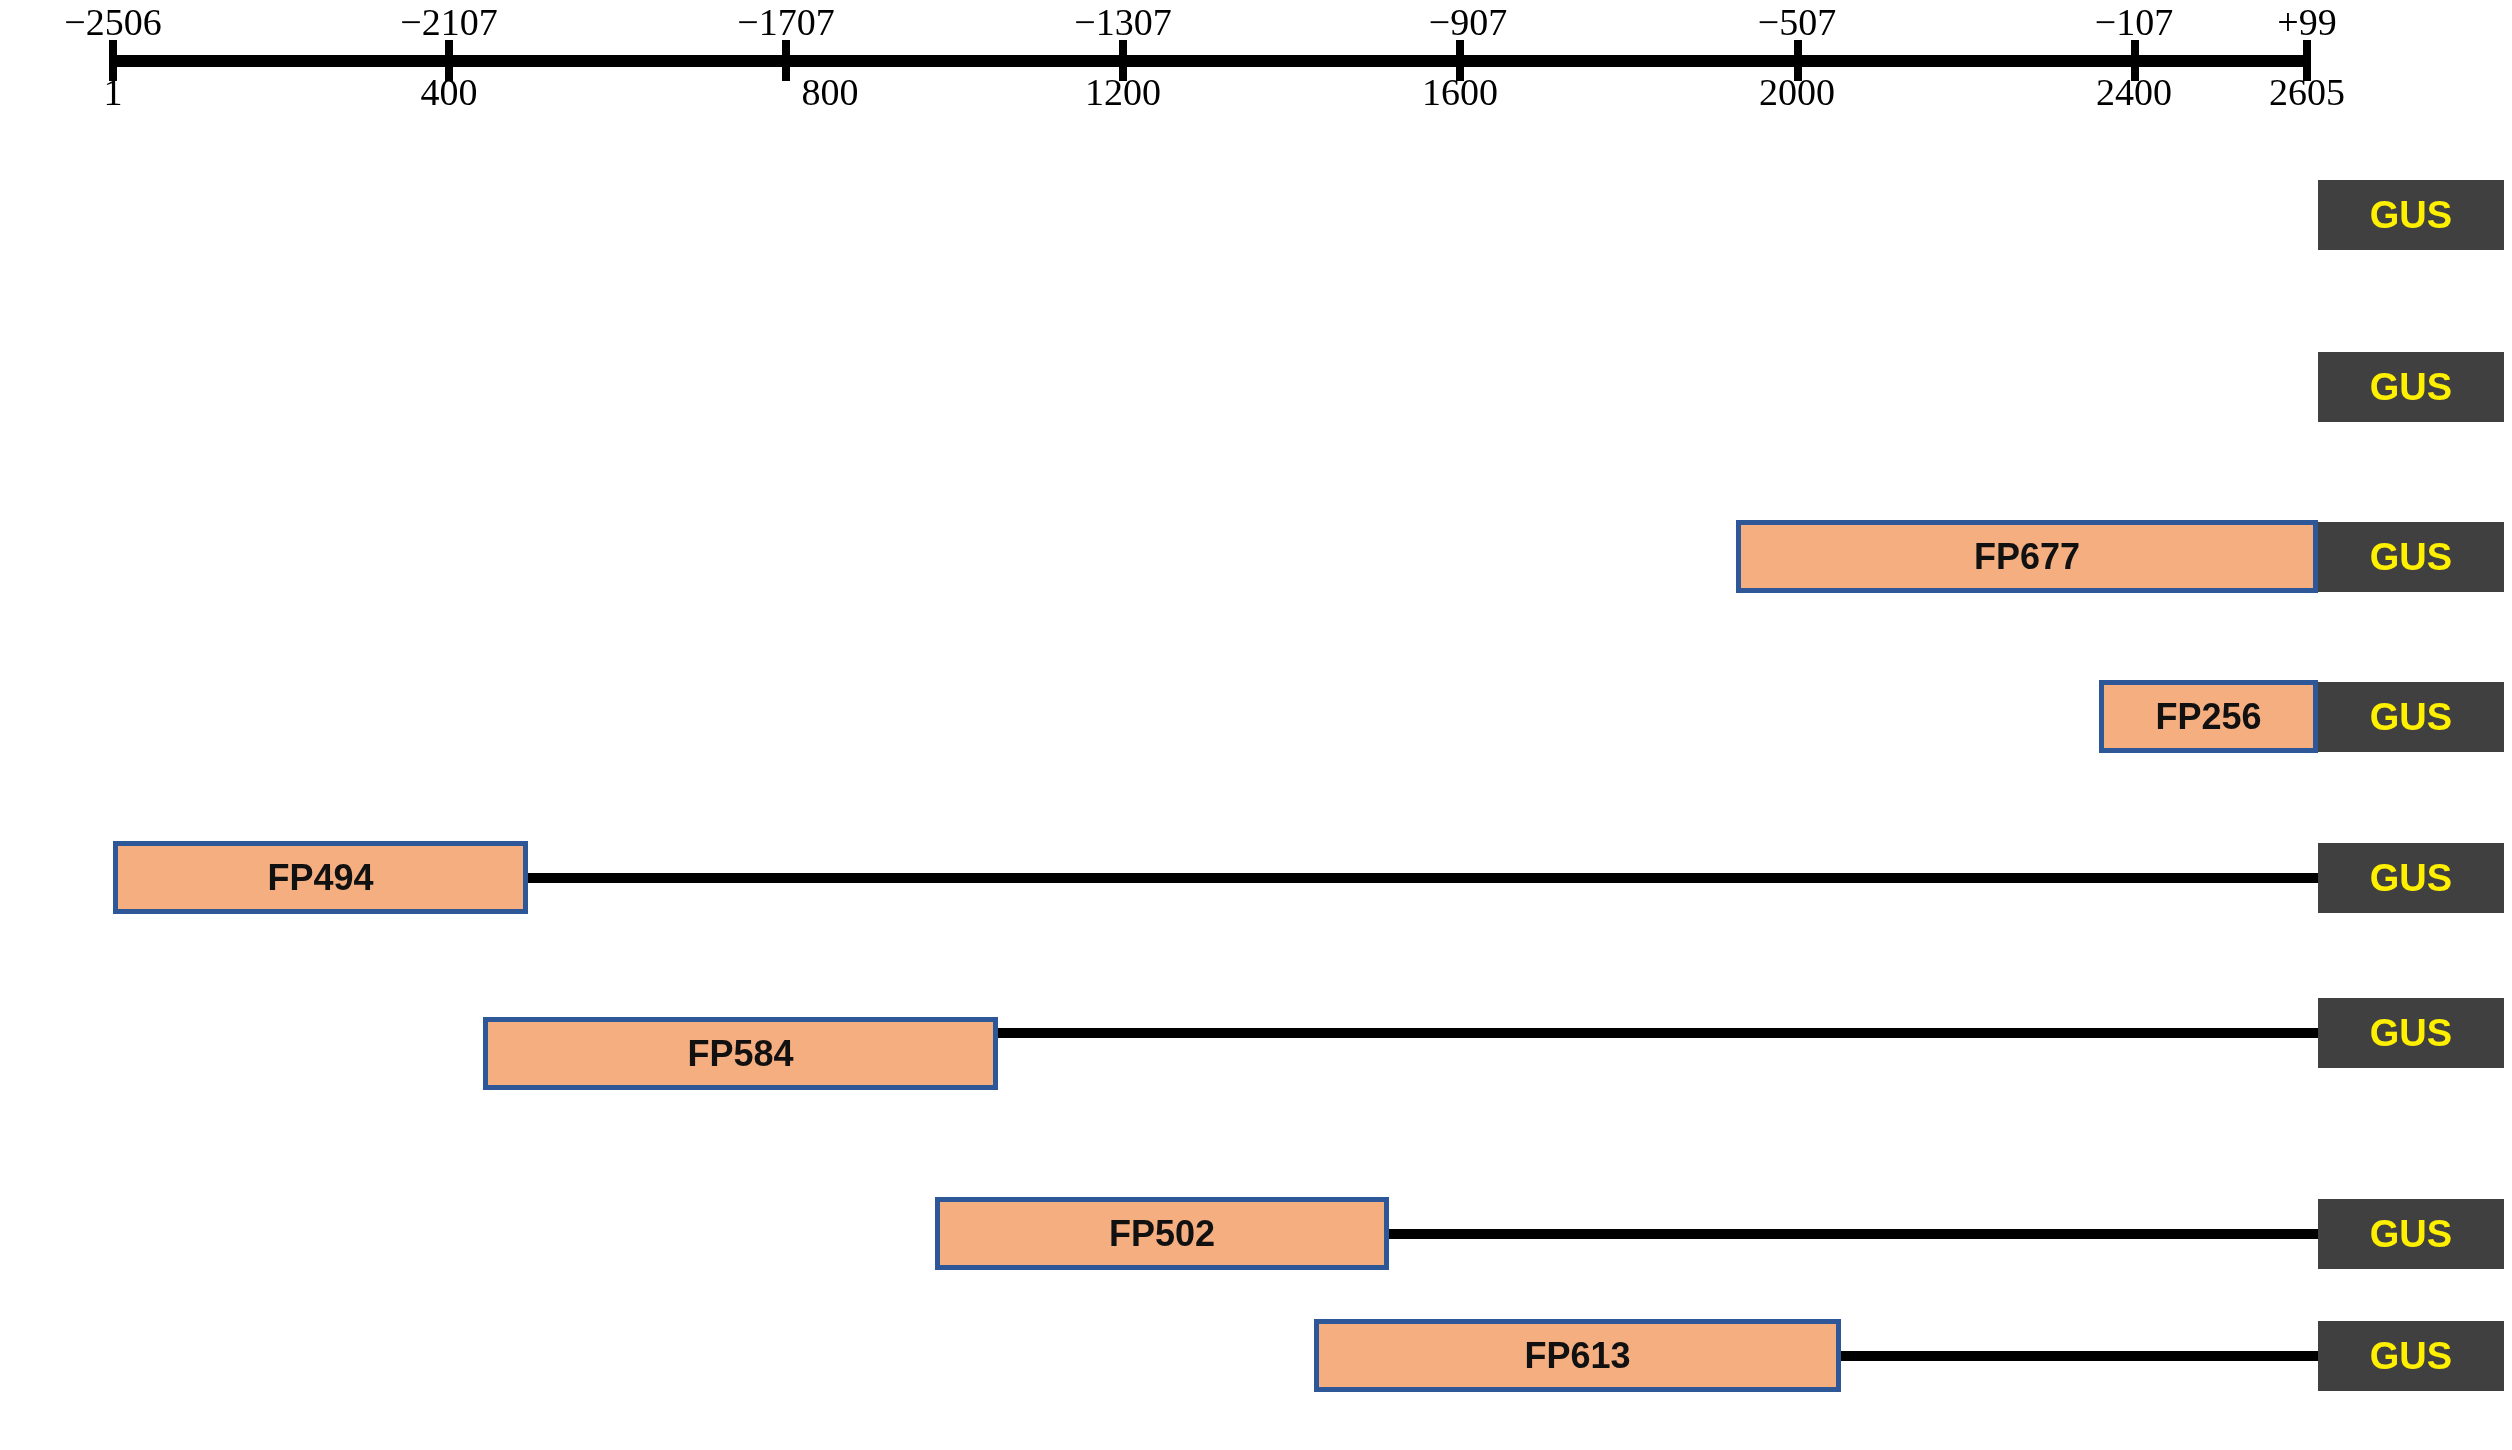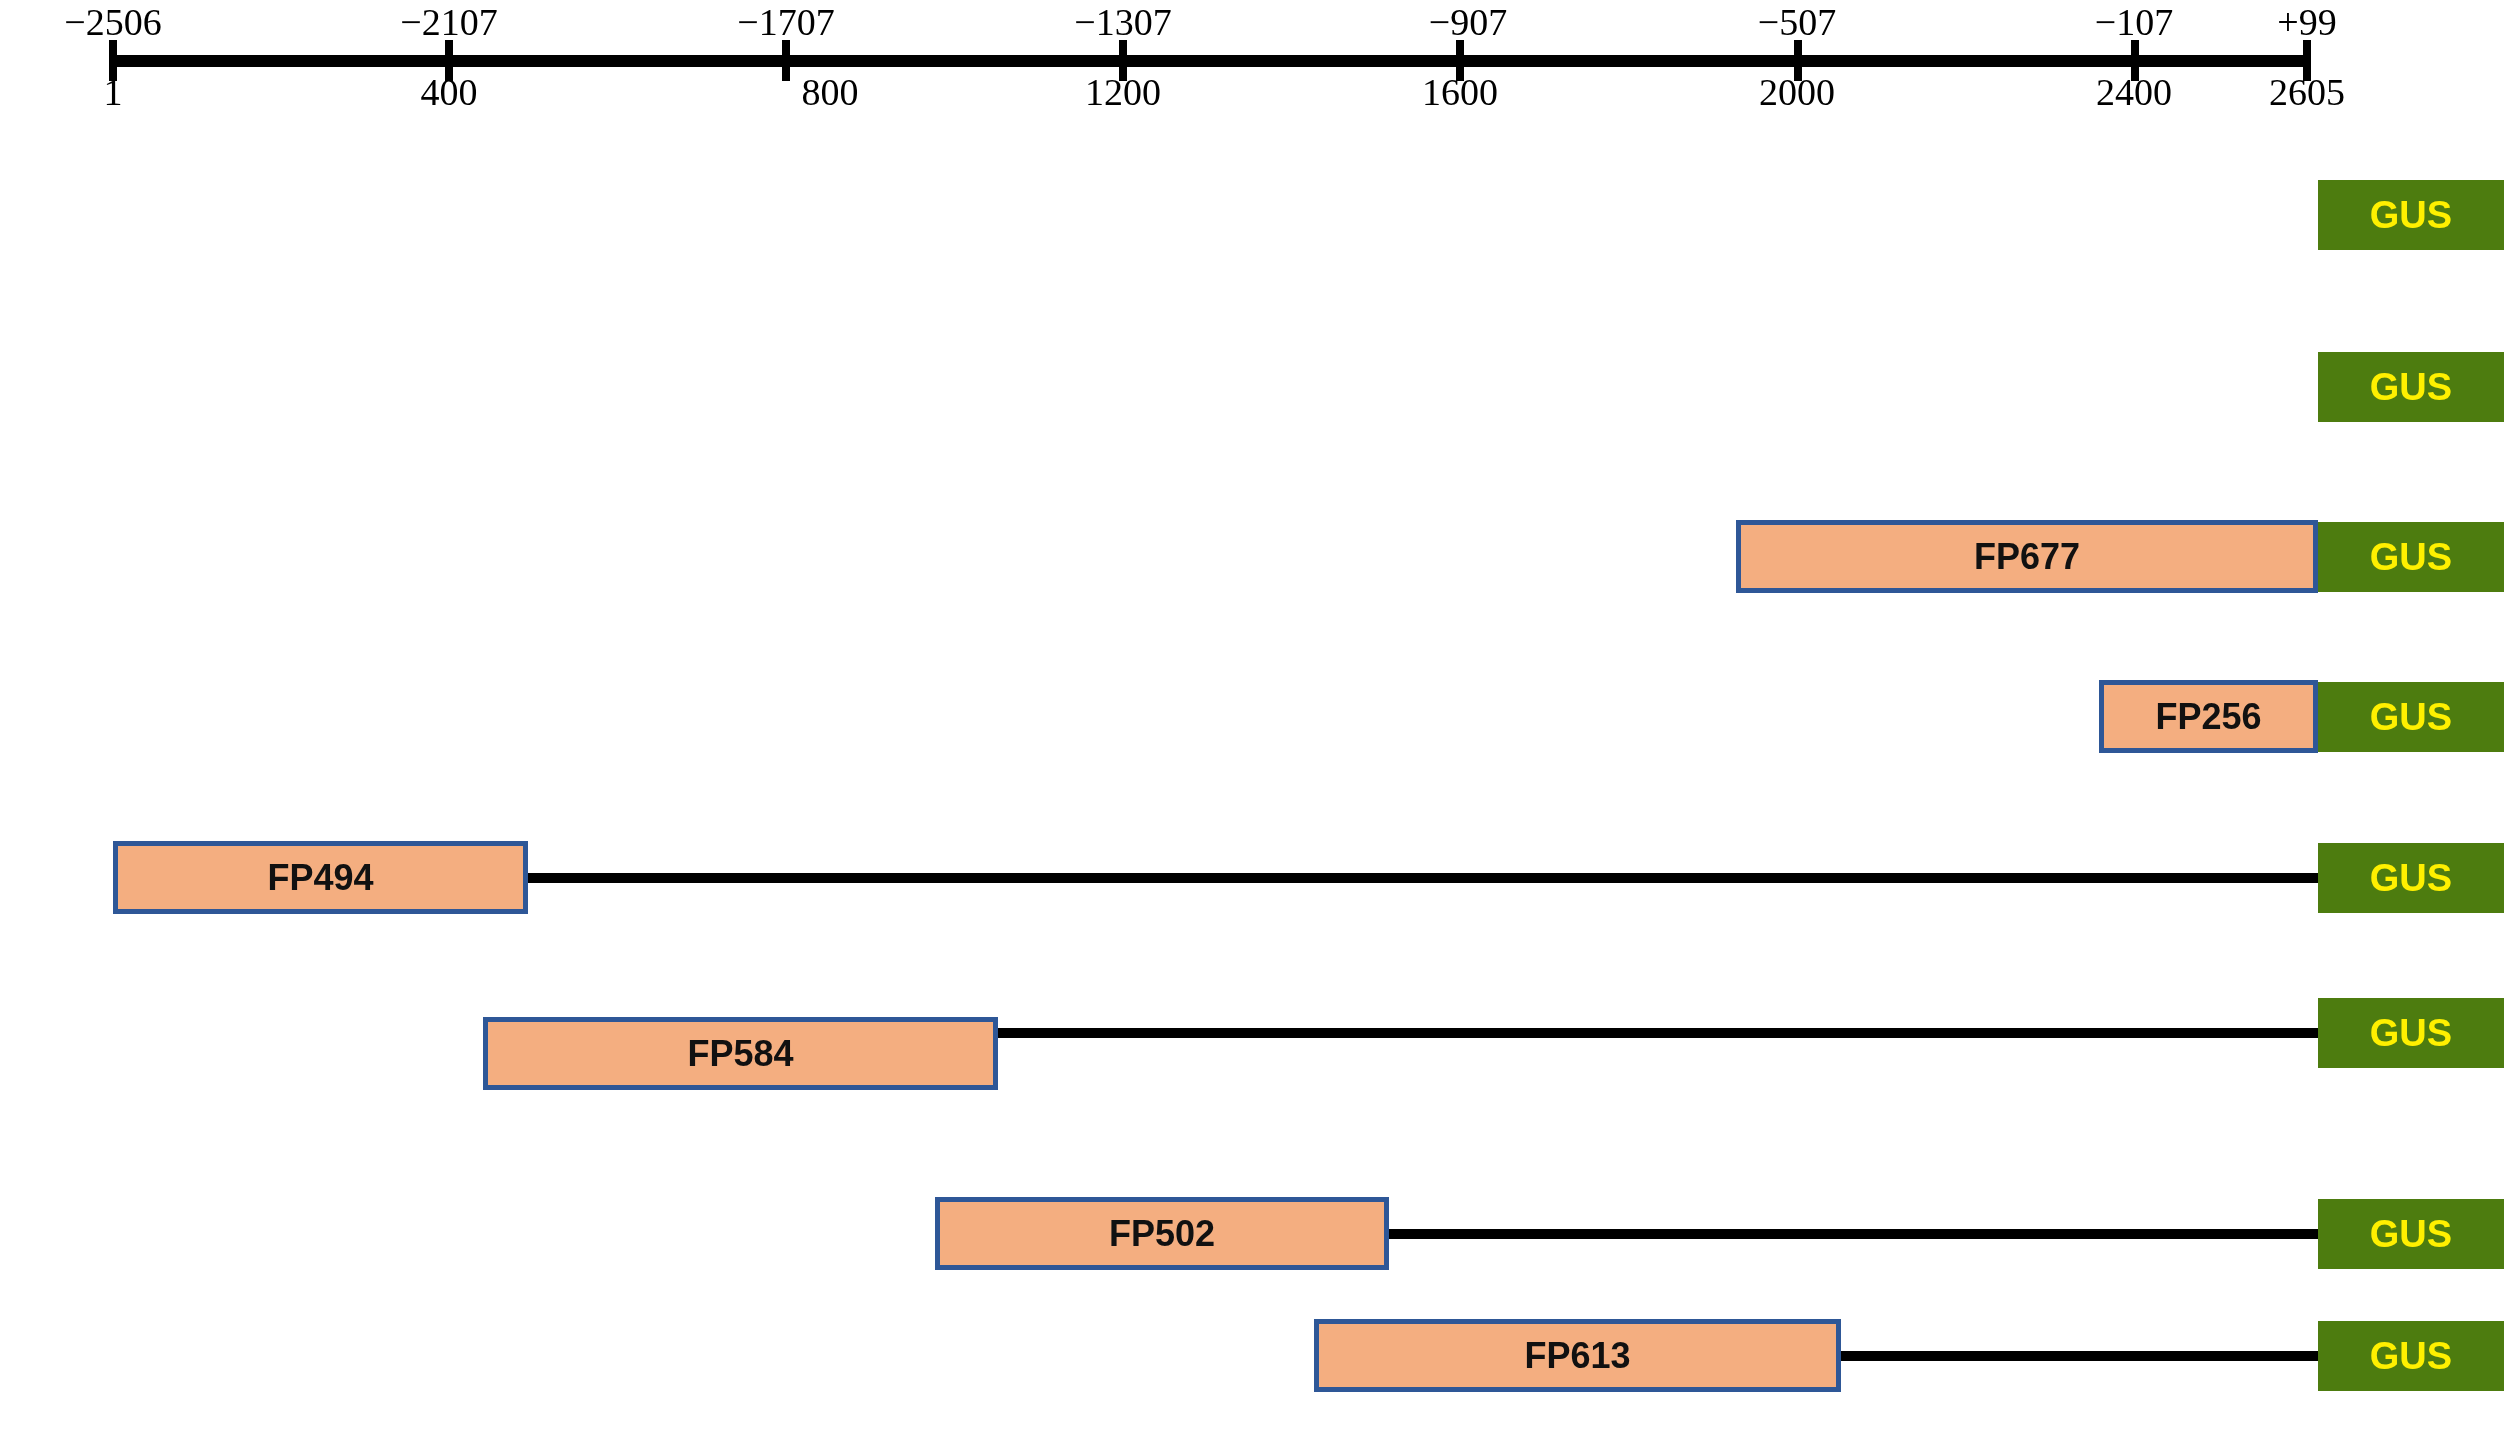--- a/index.html
+++ b/index.html
@@ -19,21 +19,21 @@
   
   .row{position:absolute;left:0;width:2512px;height:73px;}
   .frag{position:absolute;box-sizing:border-box;height:73px;top:0;
     background:#F4AE80;border:5.8px solid #2E5797;
     display:flex;align-items:center;justify-content:center;}
   .frag-label{font-size:36px;font-weight:bold;color:#111111;
     font-family:"Liberation Sans",sans-serif;letter-spacing:0px;
     line-height:1;white-space:nowrap;}
   .connector{position:absolute;height:9.5px;top:32px;background:#000000;}
   .gus{position:absolute;box-sizing:border-box;height:70px;top:1.5px;
-    background:#4d7c0f;display:flex;align-items:center;justify-content:center;}
+    background:#404040;display:flex;align-items:center;justify-content:center;}
   .gus-label{font-size:38px;font-weight:bold;color:#FFF000;
     font-family:"Liberation Sans",sans-serif;line-height:1;white-space:nowrap;}
 </style>
 </head>
 <body>
 
 <div id="figure">
 
   <div id="axis-area">
     <div id="axis-main" class="axis-line"></div>

